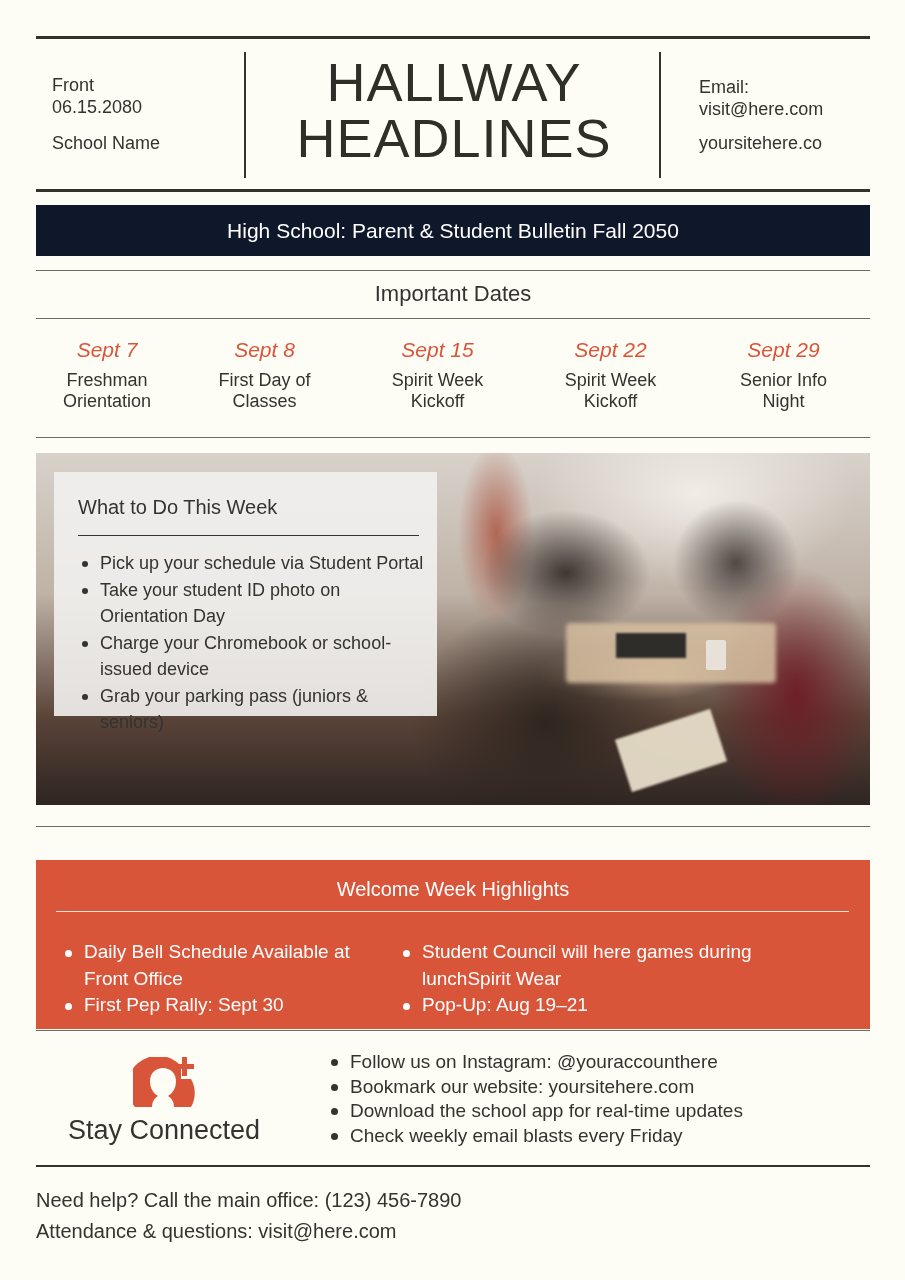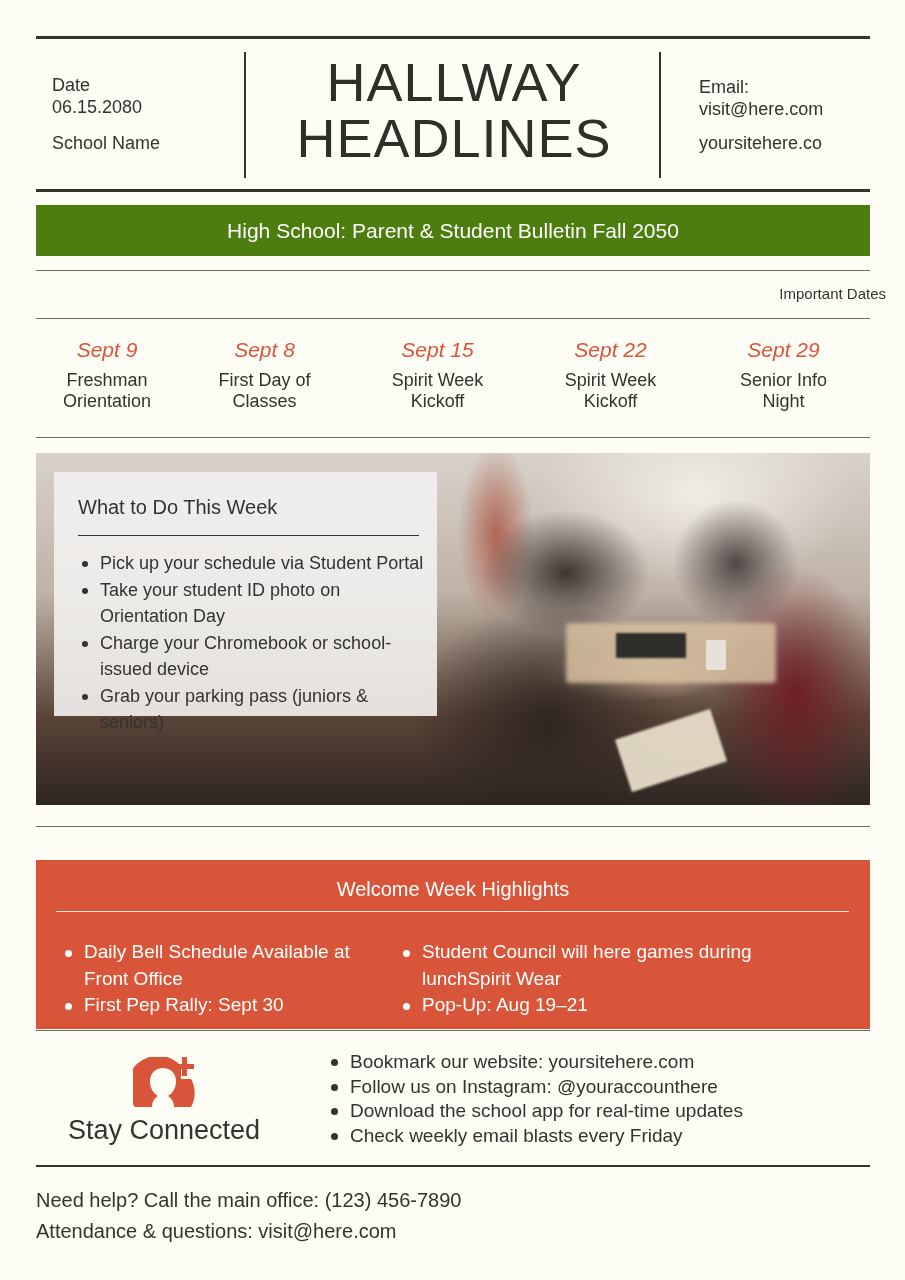--- a/index.html
+++ b/index.html
@@ -23,27 +23,27 @@
       position: absolute; left: 212px; width: 412px; top: 16px;
       text-align: center; font-size: 54px; line-height: 56px; letter-spacing: 1px;
       font-weight: 400; color: #2f2f2a;
     }
     .mh-right { position: absolute; left: 663px; top: 38px; font-size: 18px; line-height: 22px; color: #333330; }
     .mh-right .site { margin-top: 12px; }
 
     
     .banner {
       position: absolute; left: 0; top: 205px; width: 834px; height: 51px;
-      background: #4d7c0f; color: #fff; text-align: center;
+      background: #0f172a; color: #fff; text-align: center;
       font-size: 21px; line-height: 51px;
     }
 
     .rule-thin { position: absolute; left: 0; width: 834px; height: 1px; background: #6b6b66; }
 
-    .dates-heading { position: absolute; left: 16px; top: 270px; width: 834px; text-align: right; font-size: 15px; line-height: 48px; color: #333330; }
+    .dates-heading { position: absolute; left: 0; top: 270px; width: 834px; text-align: center; font-size: 22px; line-height: 48px; color: #333330; }
 
     .dates-row { position: absolute; left: 0; top: 334px; width: 834px; display: flex; }
     .date-col { width: 173px; text-align: center; }
     .date-col:first-child { width: 142px; }
     .date-when { color: #d9553a; font-style: italic; font-size: 21px; line-height: 32px; }
     .date-what { font-size: 18px; line-height: 21px; color: #333330; margin-top: 4px; }
 
     
     .photo {
       position: absolute; left: 0; top: 453px; width: 834px; height: 352px; overflow: hidden;
@@ -95,21 +95,21 @@
     .footer { position: absolute; left: 0; top: 1185px; width: 834px; text-align: left; font-size: 20px; line-height: 31px; color: #333330; }
   </style>
 </head>
 <body>
 
 <div class="page">
 
   <div class="rule-thick" style="top:36px;"></div>
   <div class="masthead">
     <div class="mh-left">
-      <div>Date</div>
+      <div>Front</div>
       <div>06.15.2080</div>
       <div class="school">School Name</div>
     </div>
     <div class="vdiv" style="left:208px;"></div>
     <div class="mh-title">
       <div>HALLWAY</div>
       <div>HEADLINES</div>
     </div>
     <div class="vdiv" style="left:623px;"></div>
     <div class="mh-right">
@@ -121,21 +121,21 @@
   <div class="rule-thick" style="top:189px;"></div>
 
   <div class="banner">High School: Parent &amp; Student Bulletin Fall 2050</div>
 
   <div class="rule-thin" style="top:270px;"></div>
   <div class="dates-heading">Important Dates</div>
   <div class="rule-thin" style="top:318px;"></div>
 
   <div class="dates-row">
     <div class="date-col">
-      <div class="date-when">Sept 9</div>
+      <div class="date-when">Sept 7</div>
       <div class="date-what">
         <div>Freshman</div>
         <div>Orientation</div>
       </div>
     </div>
     <div class="date-col">
       <div class="date-when">Sept 8</div>
       <div class="date-what">
         <div>First Day of</div>
         <div>Classes</div>
@@ -200,22 +200,22 @@
 
   <div class="rule-thin" style="top:1030px;"></div>
 
   <svg class="connect-icon" viewBox="0 0 62 50">
     <path d="M2 50 A28 28 0 0 1 48 9 L48 22 L58 22 A28 28 0 0 1 58 50 L41 50 C41 44 38 41 35 39 C40 36 43 31 43 24 C43 16 37 11 30 11 C23 11 17 16 17 24 C17 31 20 36 25 39 C22 41 19 44 19 50 Z" fill="#d9553a"></path>
     <rect x="49" y="0" width="5" height="19" fill="#d9553a"></rect>
     <rect x="42" y="7" width="19" height="5" fill="#d9553a"></rect>
   </svg>
   <div class="connect-label">Stay Connected</div>
   <ul class="connect-list">
+    <li>Follow us on Instagram: @youraccounthere</li>
     <li>Bookmark our website: yoursitehere.com</li>
-    <li>Follow us on Instagram: @youraccounthere</li>
     <li>Download the school app for real-time updates</li>
     <li>Check weekly email blasts every Friday</li>
   </ul>
 
   <div class="rule-thick" style="top:1165px; height:2px;"></div>
 
   <div class="footer">
     <div>Need help? Call the main office: (123) 456-7890</div>
     <div>Attendance &amp; questions: visit@here.com</div>
   </div>

